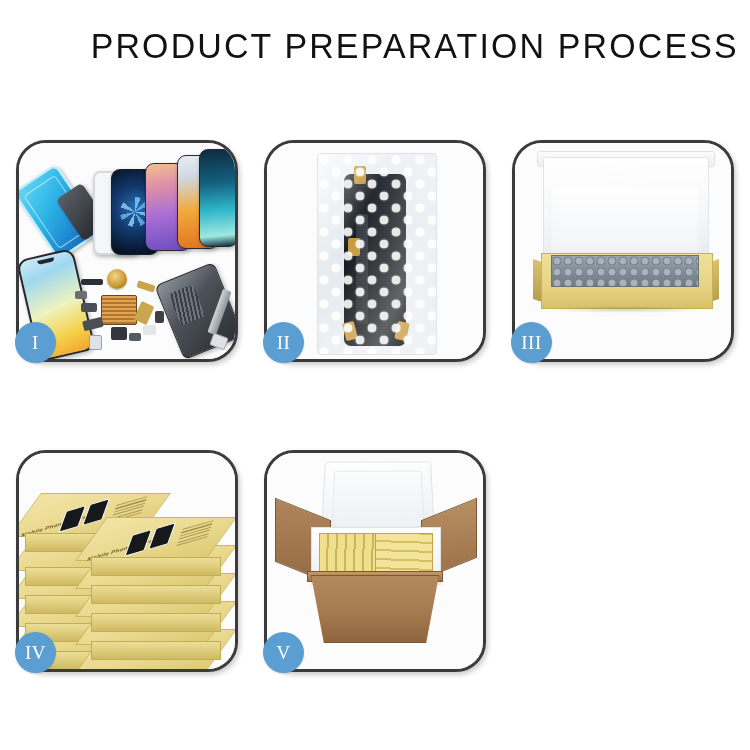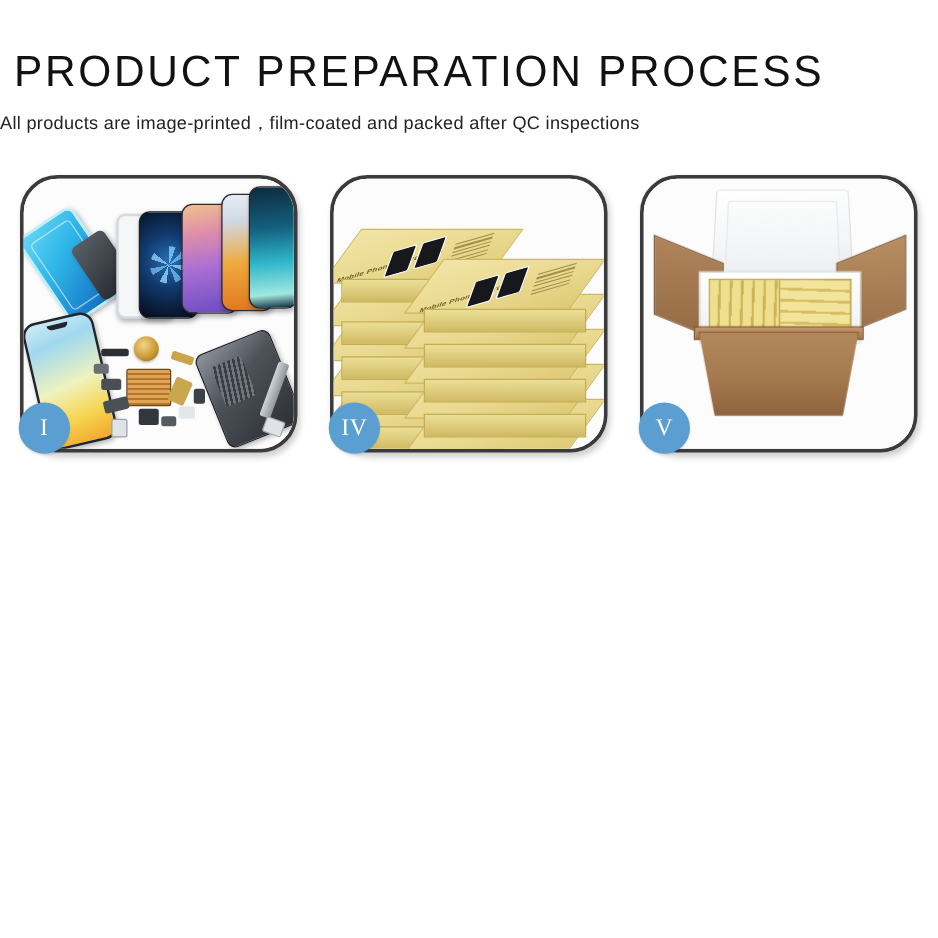--- a/index.html
+++ b/index.html
@@ -7,21 +7,21 @@
   body{
     width:750px;height:750px;
     background:#ffffff;
     font-family:"Liberation Sans", sans-serif;
     overflow:hidden;
     position:relative;
   }
   .page{width:750px;height:750px;position:relative;background:#fff;}
 
   
-  .header{padding-top:40px;text-align:left;}
+  .header{padding-top:28px;text-align:right;}
   .title{
     font-family:"Liberation Sans", sans-serif;
     font-size:35px;
     font-weight:400;
     letter-spacing:2.2px;
     color:#121212;
     line-height:1.05;
     transform:scaleX(0.97);
     white-space:nowrap;
   }
@@ -379,21 +379,20 @@
     background:radial-gradient(ellipse at center,rgba(0,0,0,.13),transparent 72%);
   }
 </style>
 </head>
 <body>
 
 <div class="page">
 
   <div class="header">
     <div class="title">PRODUCT PREPARATION PROCESS</div>
-    <div class="subtitle">All products are image-printed，film-coated and packed after QC inspections</div>
   </div>
 
   <div class="grid">
 
     <div class="panel">
       <div class="panel-inner">
         <div class="stage">
           <div class="ph p1-film"></div>
           <div class="ph p1-blk"></div>
           <div class="ph p1-glass"></div>
@@ -416,21 +415,52 @@
           <span class="sp i"></span>
           <span class="sp j"></span>
           <span class="sp k"></span>
           <div class="p1-tool"></div>
           <div class="p1-tip"></div>
         </div>
       </div>
       <div class="badge">I</div>
     </div>
 
-
+    <div class="panel">
+      <div class="panel-inner">
+        <div class="stage">
+          <div class="p2-wrap">
+            <div class="p2-screen"></div>
+            <span class="p2-flex p2-f1"></span>
+            <span class="p2-flex p2-f2"></span>
+            <span class="p2-flex p2-f3"></span>
+            <span class="p2-flex p2-f4"></span>
+            <div class="p2-bubbles"></div>
+            <div class="p2-sheen"></div>
+          </div>
+        </div>
+      </div>
+      <div class="badge">II</div>
+    </div>
+
+    <div class="panel">
+      <div class="panel-inner">
+        <div class="stage">
+          <div class="p3-lidtop"></div>
+          <div class="p3-lid"></div>
+          <div class="p3-foam"></div>
+          <div class="p3-boxL"></div>
+          <div class="p3-boxR"></div>
+          <div class="p3-box"></div>
+          <div class="p3-bubble"></div>
+          <div class="p3-shadow"></div>
+        </div>
+      </div>
+      <div class="badge">III</div>
+    </div>
 
     <div class="panel">
       <div class="panel-inner">
         <div class="stage">
           <div class="stack">
 
             <div class="bx" style="left:0px;top:140px;">
               <div class="top"></div>
               <div class="front"></div>
             </div>

